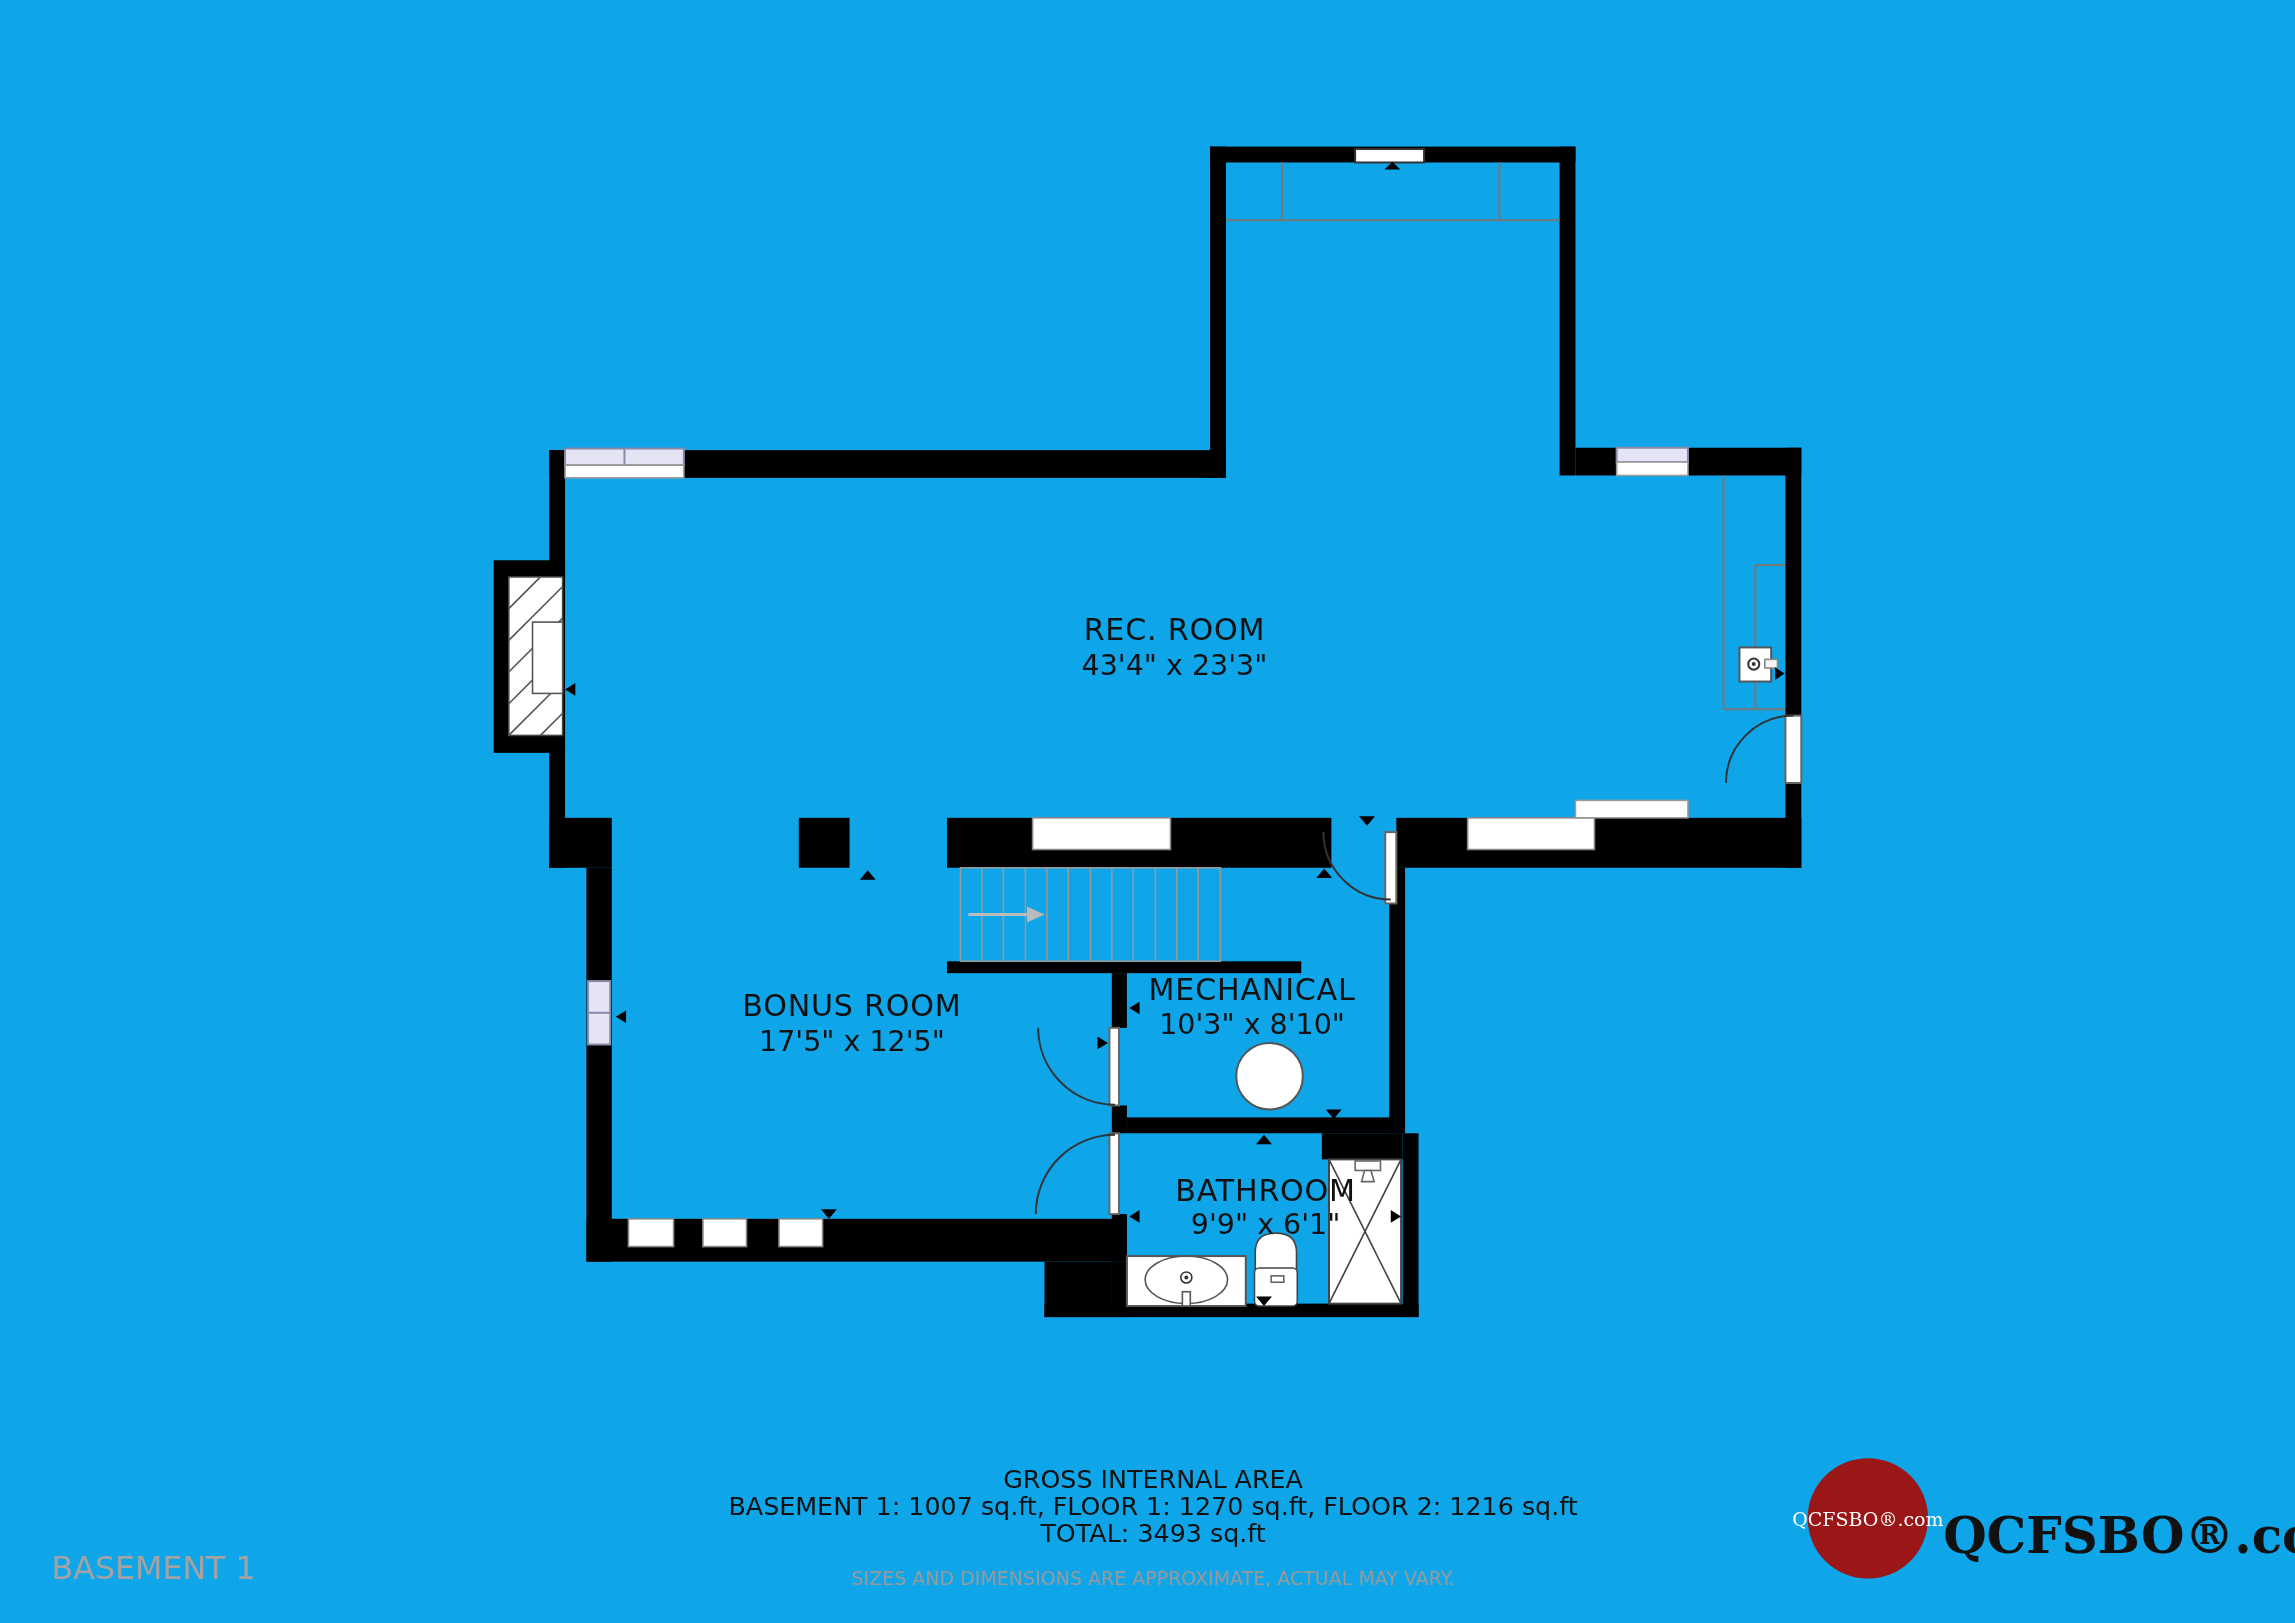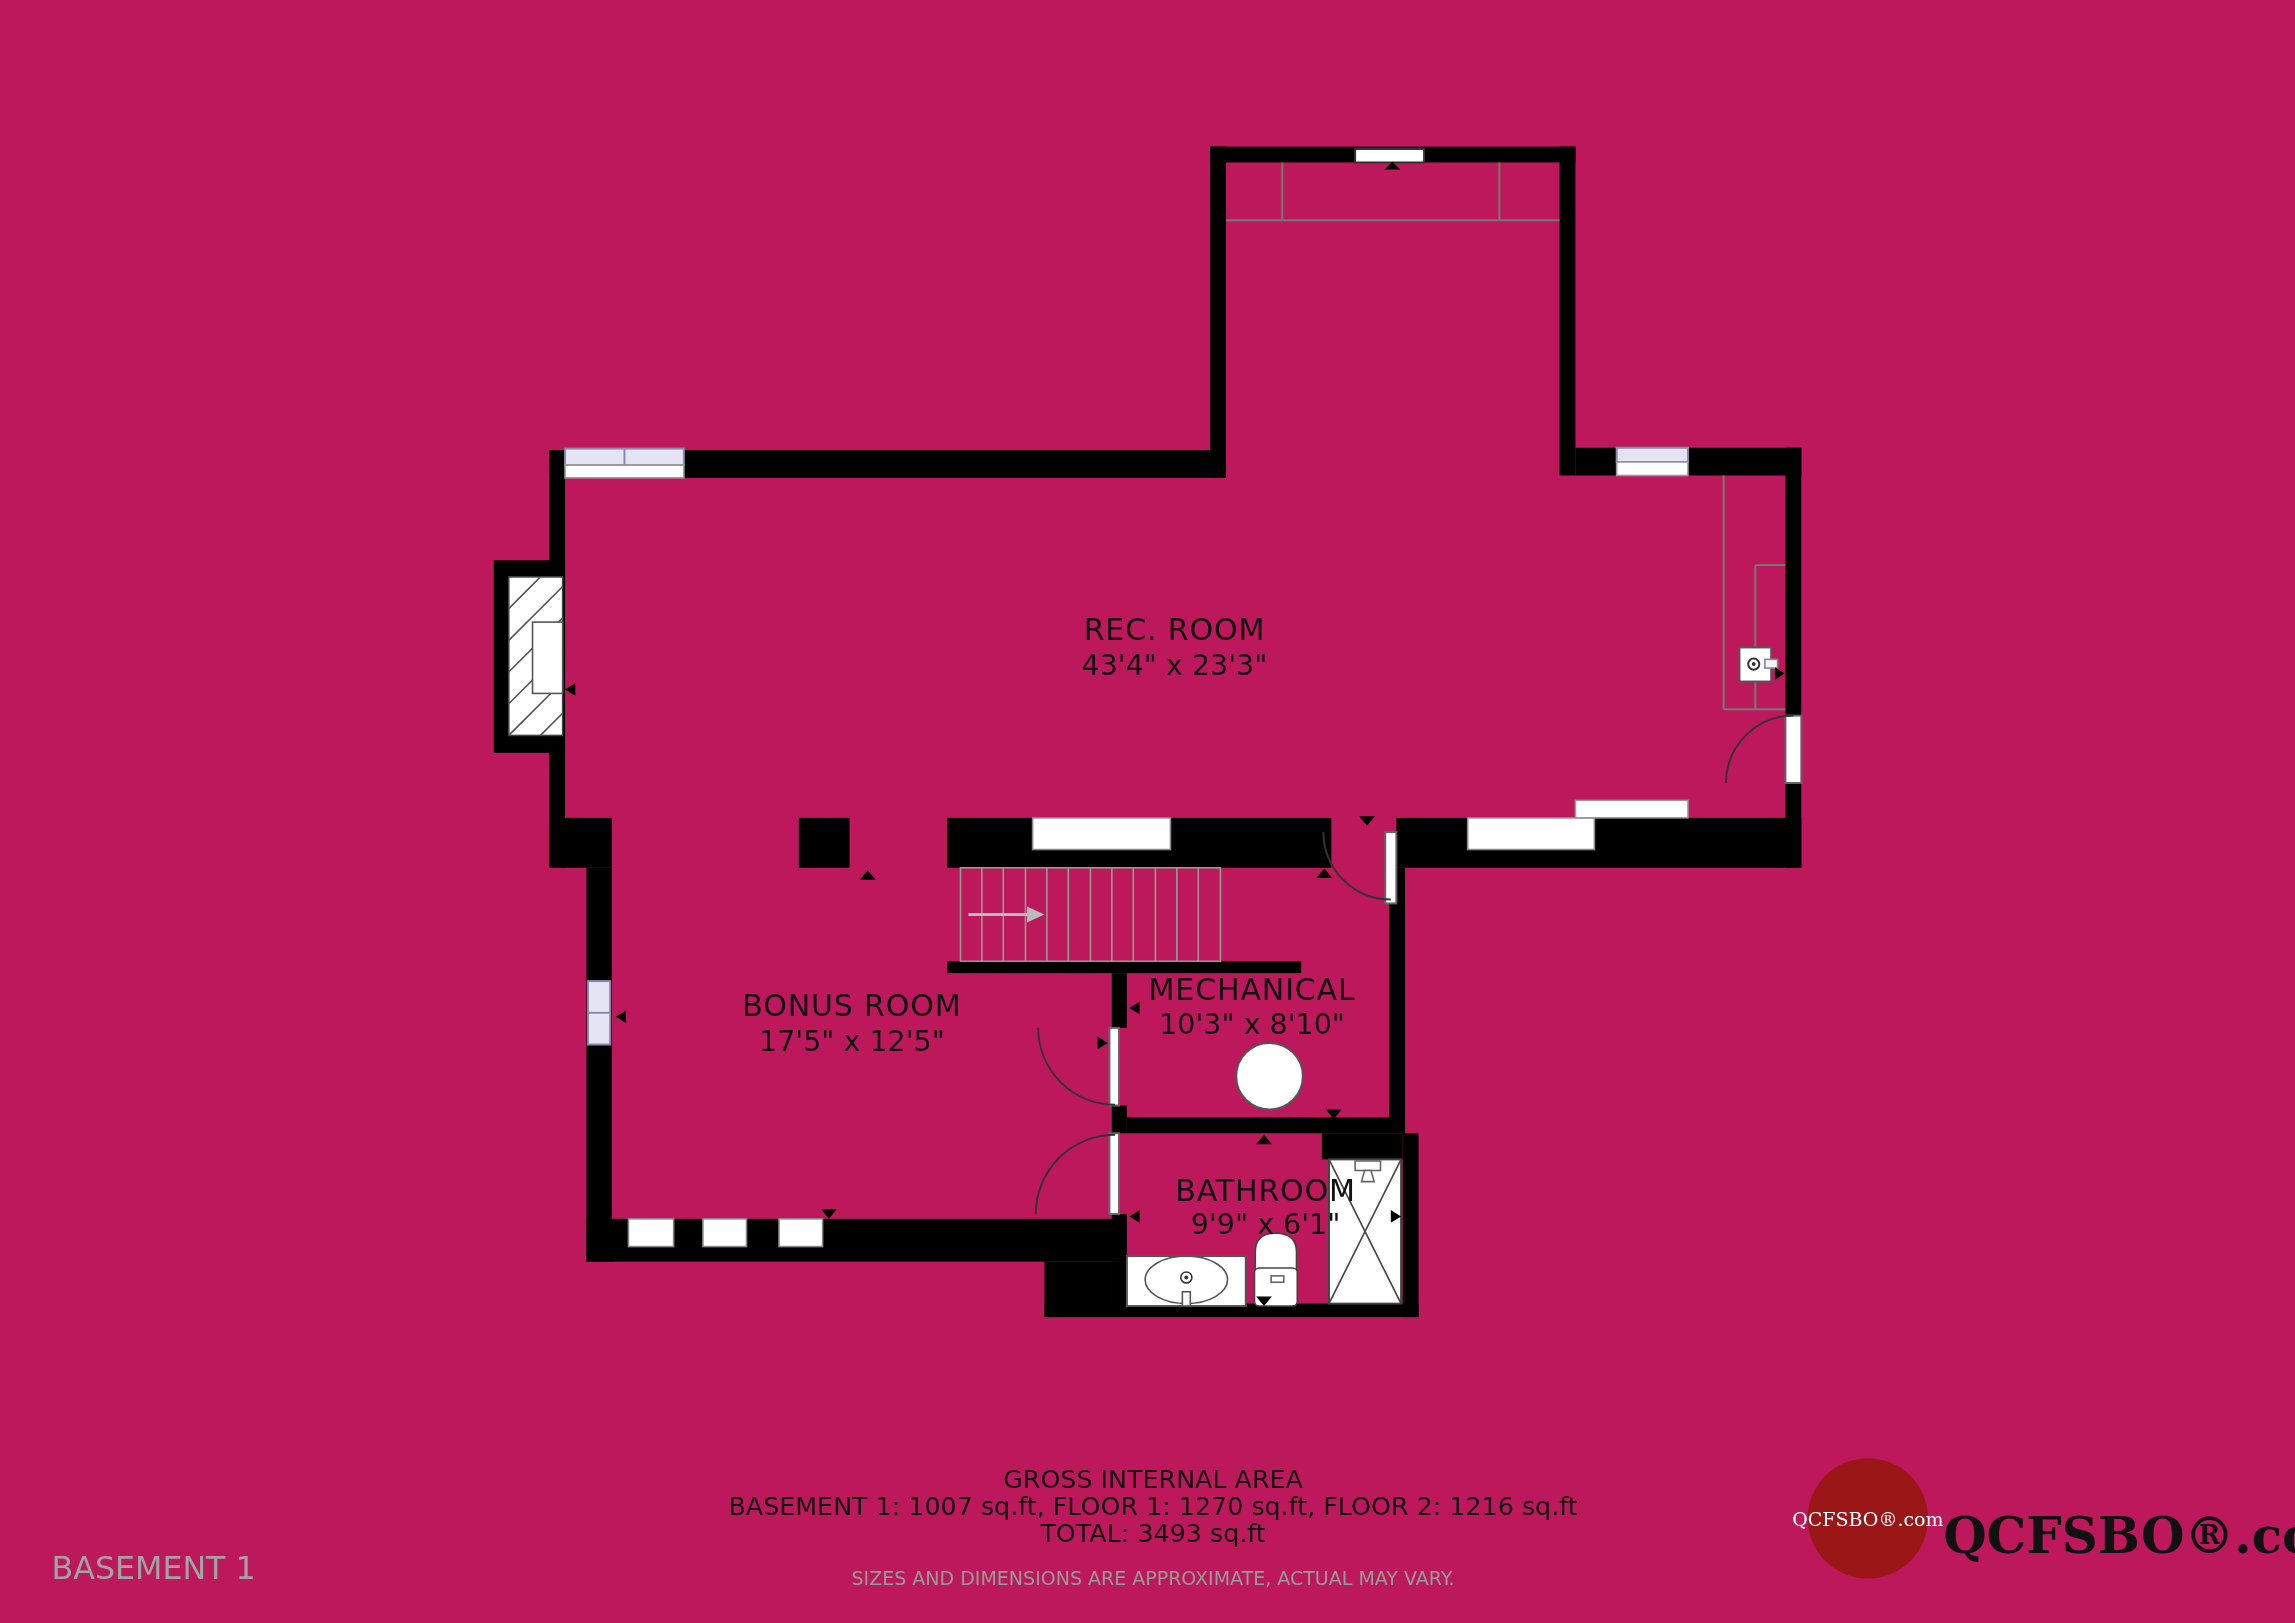--- a/index.html
+++ b/index.html
@@ -1,16 +1,16 @@
 <!DOCTYPE html>
 <html style="font-size:12.7px"><head>
 <meta charset="utf-8">
 <style>
   html,body{margin:0;padding:0;width:100%;height:100%;background:#ffffff;}
-  .stage{position:fixed;inset:0;background:#be185d;}
+  .stage{position:fixed;inset:0;background:#0ea5e9;}
   svg{display:block;width:100%;height:100%;}
   text{font-family:"DejaVu Sans","Liberation Sans",sans-serif;fill:#111;}
   .room-name{font-size:38px;letter-spacing:1px;}
   .room-dims{font-size:36px;}
   .footer-line{font-size:32px;}
   .footer-disclaimer{font-size:24px;fill:#9a9a9a;}
   .floor-label{font-size:40px;fill:#a3a3a3;}
   .logo-brand{font-family:"DejaVu Serif","Liberation Serif",serif;font-weight:bold;font-size:63px;}
   .logo-badge-text{font-family:"DejaVu Serif","Liberation Serif",serif;font-size:24px;fill:#ffffff;}
   .wall{fill:#000000;stroke:none;}

